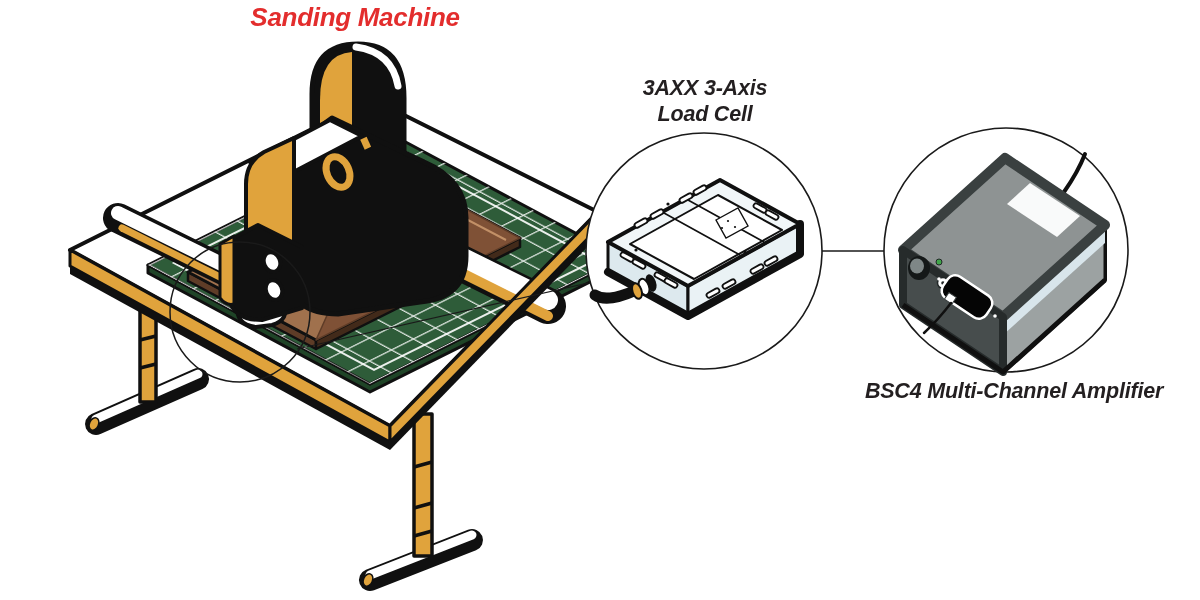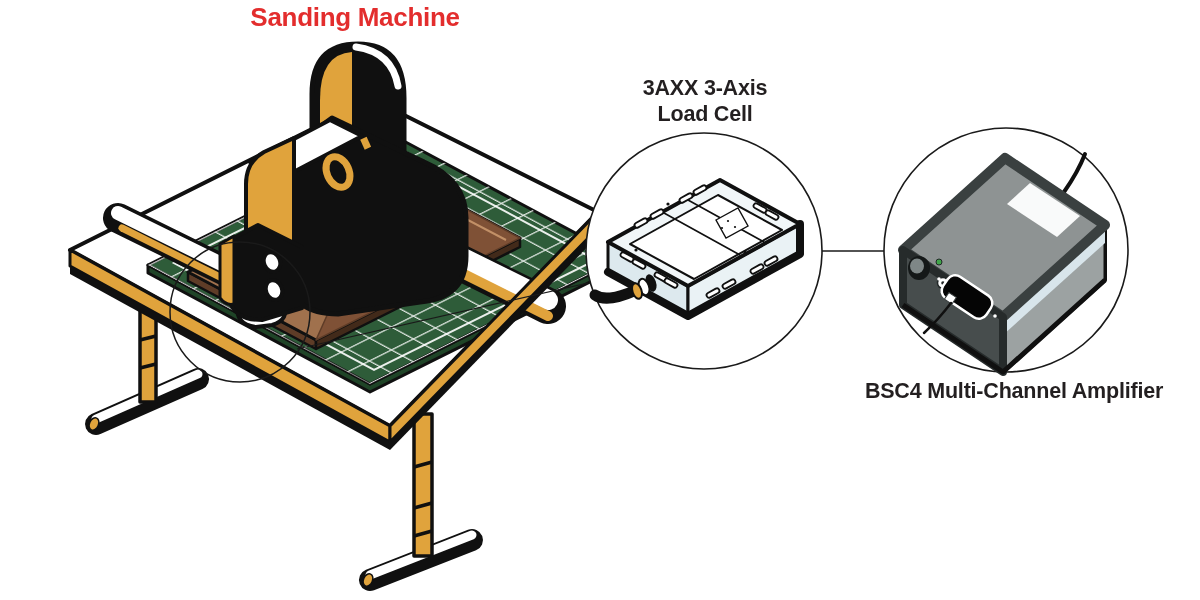--- a/index.html
+++ b/index.html
@@ -1,17 +1,17 @@
 <!DOCTYPE html>
 <html><head>
 <meta charset="utf-8">
 <style>
   html,body{margin:0;padding:0;background:#ffffff;}
   .stage{position:relative;width:1200px;height:600px;background:#ffffff;overflow:hidden;
-         font-family:"Liberation Sans",sans-serif;}
+         font-family:"Liberation Sans",sans-serif;font-style:italic;}
   svg{display:block;}
   text{font-family:"Liberation Sans",sans-serif;font-weight:bold;}
   .lbl-big{font-size:26px;letter-spacing:-0.3px;}
   .lbl-med{font-size:21.5px;letter-spacing:-0.2px;}
 </style>
 </head>
 <body>
 
 <div class="stage">
 <svg viewBox="0 0 1200 600" width="1200" height="600">

